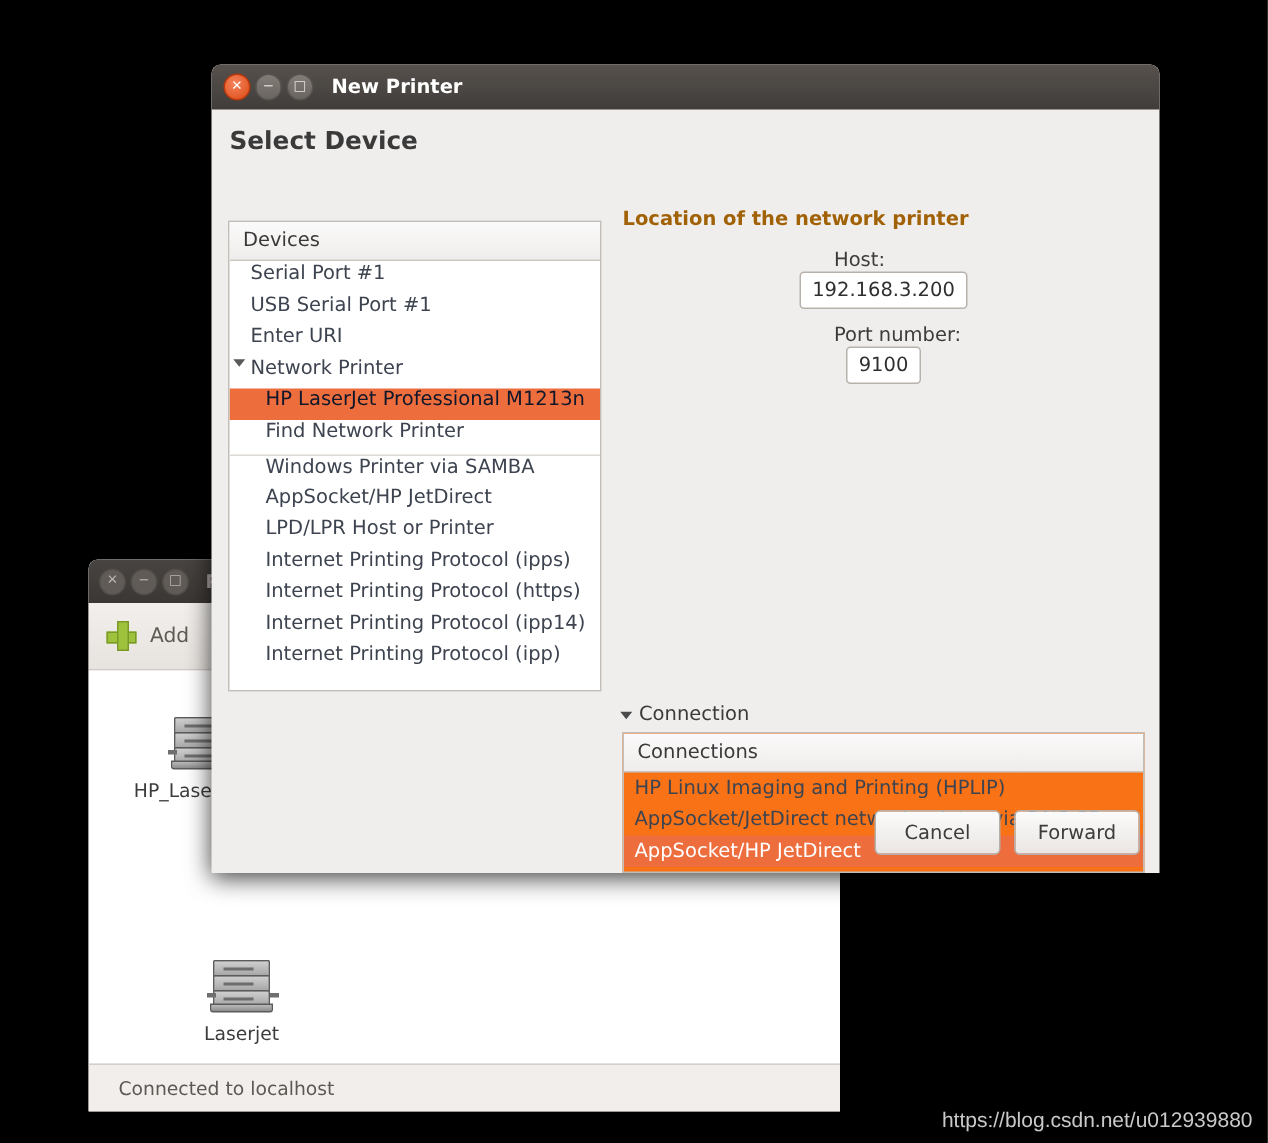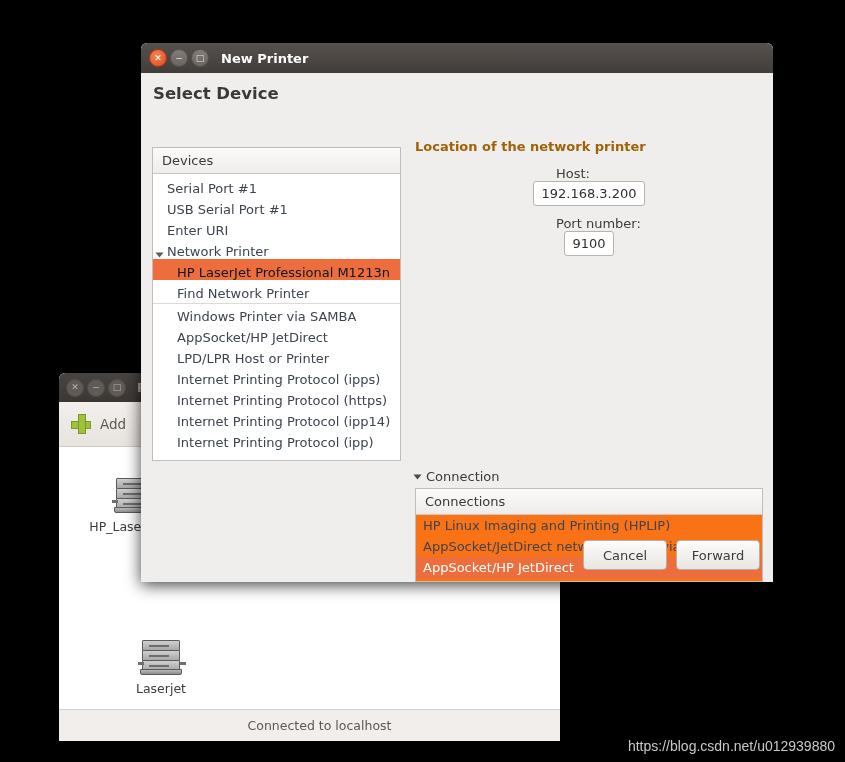--- a/index.html
+++ b/index.html
@@ -146,21 +146,20 @@
     width: 100%;
     height: 32px;
     background: #f1eeeb;
     border-top: 1px solid #d3cec9;
     display: flex;
     align-items: center;
     padding-left: 20px;
     box-sizing: border-box;
     font-size: 12.5px;
     color: #5c5853;
-    justify-content: center;
   }
 
   
   .dialog {
     position: absolute;
     left: 141px;
     top: 43px;
     width: 632px;
     height: 539px;
     background: #f0eeec;
@@ -220,21 +219,21 @@
     align-items: center;
     padding-left: 9px;
     box-sizing: border-box;
     font-size: 13px;
     color: #39393a;
   }
   .list-rows { padding-top: 1px; }
   .row {
     height: 21px;
     display: flex;
-    align-items: flex-end;
+    align-items: flex-start;
     font-size: 13px;
     color: #3d4450;
     white-space: nowrap;
     padding-left: 14px;
     box-sizing: border-box;
     overflow: hidden;
   }
   .row.indent { padding-left: 24px; }
   .row.expander { padding-left: 4px; }
   .row.selected {

